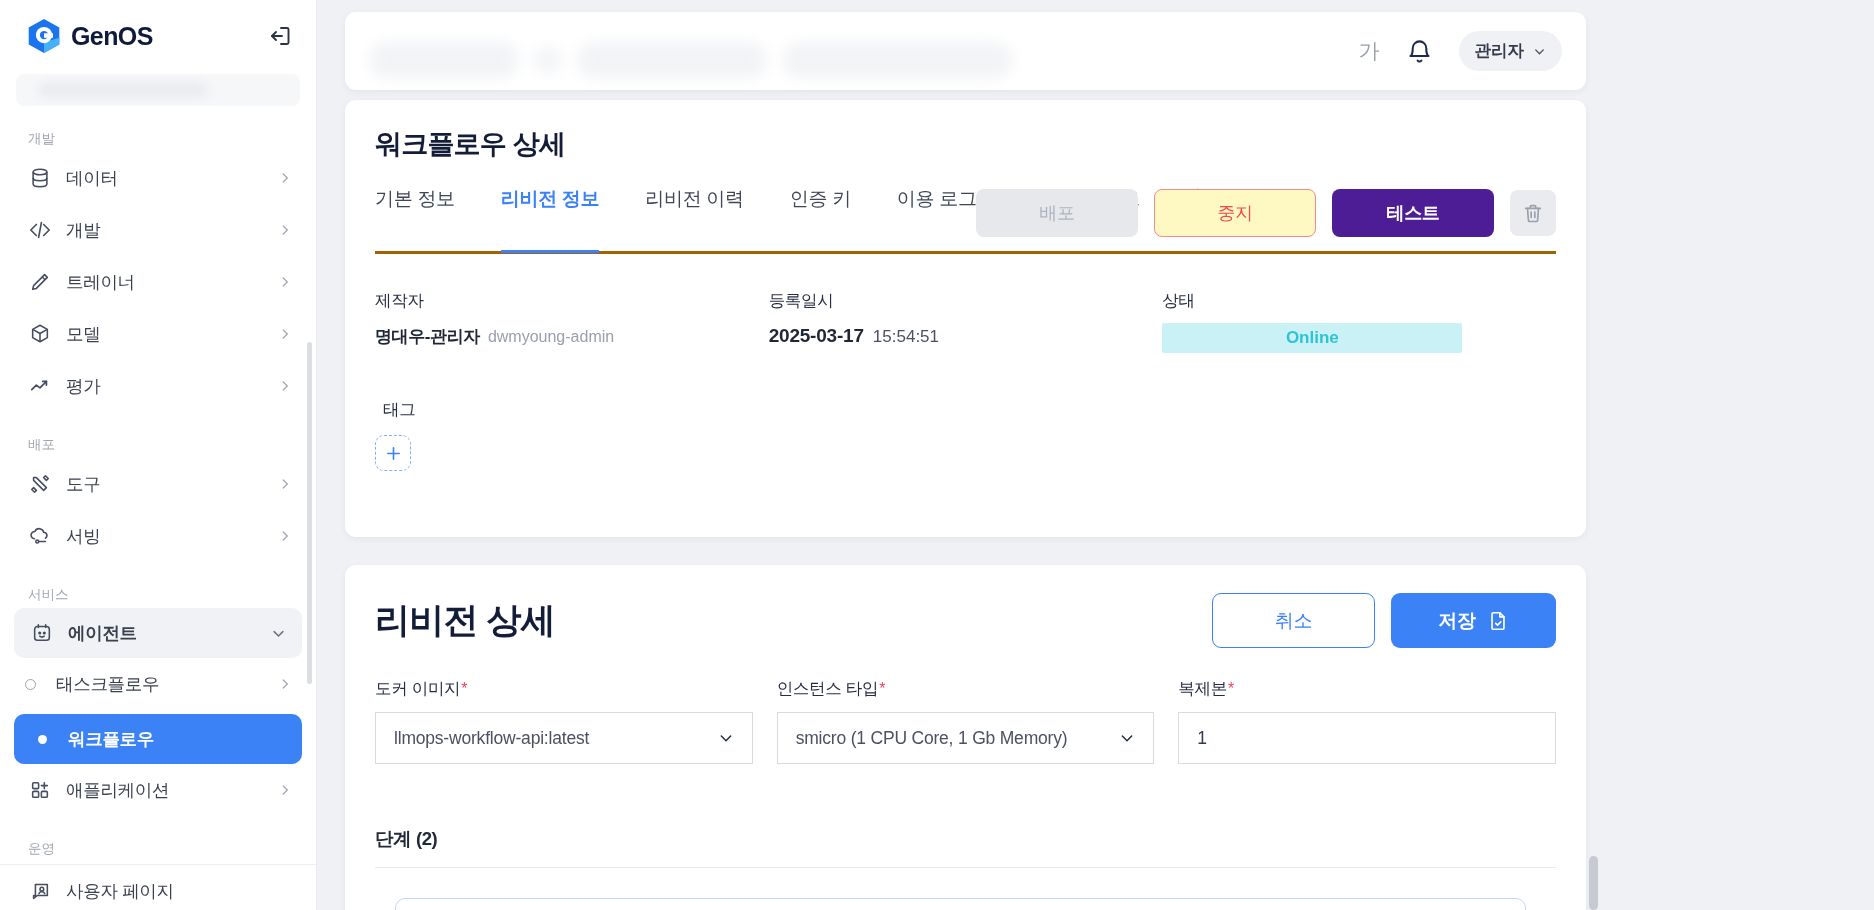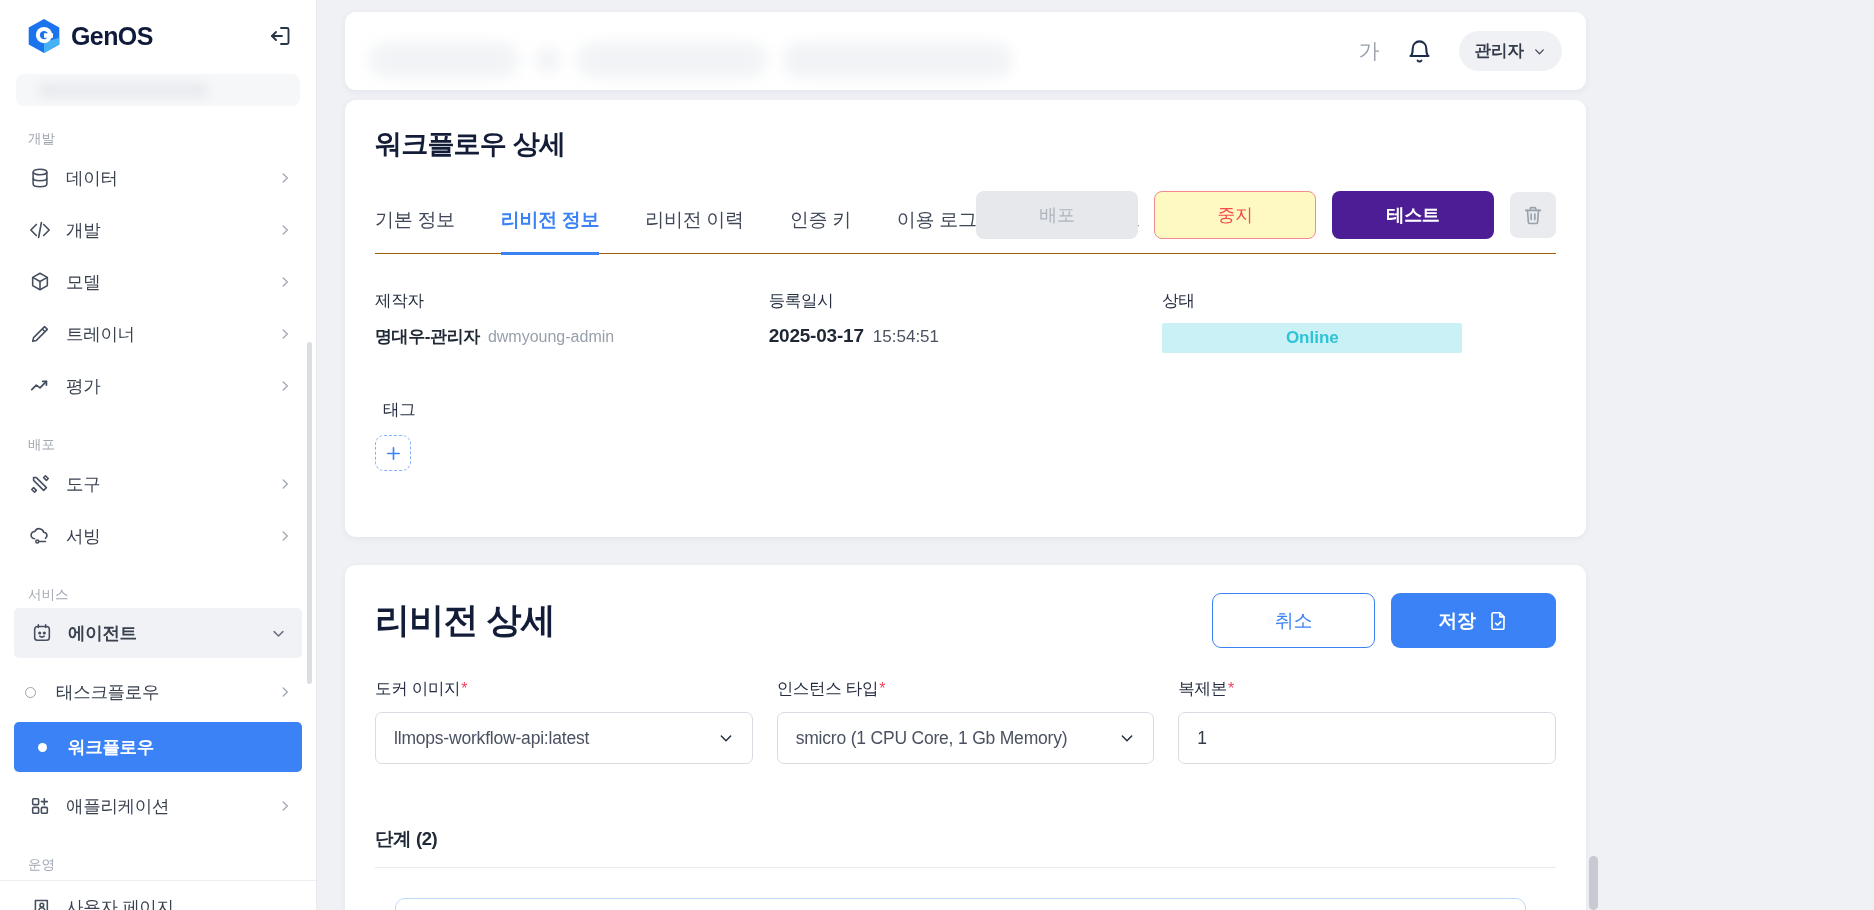--- a/index.html
+++ b/index.html
@@ -16,21 +16,21 @@
   .collapse-btn { margin-left:auto; width:28px; height:28px; display:flex; align-items:center; justify-content:center; cursor:pointer; }
 
   .blurred-item { margin:18px 16px 0; height:32px; border-radius:8px; background:#f6f7f9; position:relative; overflow:hidden; }
   .blurred-item .blob { position:absolute; top:9px; left:22px; width:170px; height:14px; border-radius:7px; background:#e3e6ea; filter:blur(5px); opacity:.7; }
 
   .section-label { margin:24px 0 4px 28px; font-size:13.5px; color:#9fa6b0; }
   .nav-item { height:52px; display:flex; align-items:center; padding:0 24px 0 28px; cursor:pointer; }
   .nav-item .nav-icon { width:24px; height:24px; display:flex; align-items:center; justify-content:center; margin-right:14px; flex-shrink:0; }
   .nav-item .nav-label { font-size:17.5px; font-weight:500; color:#39414f; letter-spacing:-0.3px; }
   .nav-item .chev { margin-left:auto; display:flex; }
-  .nav-item.pill { margin:4px 14px 8px; padding:0 16px 0 16px; height:50px; border-radius:5px; }
+  .nav-item.pill { margin:4px 14px 0; padding:0 16px 0 16px; height:50px; border-radius:10px; }
   .nav-item.expanded { background:#f1f2f5; }
   .nav-item.expanded .nav-label { font-weight:600; }
   .nav-item.sub { padding-left:18px; }
   .nav-item.active { background:#3b82f6; }
   .nav-item.active .nav-label { color:#fff; font-weight:700; }
   .ring { width:11px; height:11px; border:1.8px solid #9ca3af; border-radius:50%; }
   .dot { width:9px; height:9px; background:#fff; border-radius:50%; }
   .sidebar-divider { border-top:1px solid #eceef1; margin-top:6px; }
   .sidebar-scroll { position:absolute; right:4px; top:342px; width:5px; height:342px; border-radius:3px; background:#dbdee3; }
 
@@ -43,21 +43,21 @@
   .crumb-blur .b { height:36px; border-radius:18px; background:#e7eaef; }
   .topbar-right { margin-left:auto; display:flex; align-items:center; gap:26px; }
   .font-size-toggle { font-size:21px; color:#9aa1ad; cursor:pointer; }
   .bell { display:flex; cursor:pointer; }
   .user-pill { background:#f0f1f4; border-radius:20px; height:40px; padding:0 16px; display:flex; align-items:center; gap:9px; cursor:pointer; }
   .user-pill .name { font-size:16.5px; font-weight:600; color:#333b4a; }
 
   .main-card { margin-top:10px; height:437px; padding:26px 30px 0; position:relative; }
   .page-title { font-size:27px; font-weight:700; color:#141d38; letter-spacing:-0.8px; }
 
-  .tabs-row { margin-top:24px; display:flex; align-items:flex-end; border-bottom:1px solid #a16207; position:relative; height:68px; }
+  .tabs-row { margin-top:24px; display:flex; border-bottom:3px solid #a16207; position:relative; height:68px; }
   .tab { font-size:19px; color:#3f4757; padding-bottom:19px; margin-right:46px; border-bottom:3px solid transparent; margin-bottom:-2px; cursor:pointer; letter-spacing:-0.3px; white-space:nowrap; }
   .tab.active { color:#3b82f6; font-weight:600; border-bottom-color:#3b82f6; }
   .tab-more { padding-bottom:21px; margin-left:6px; cursor:pointer; display:flex; }
   .tab-actions { position:absolute; right:0; bottom:14px; display:flex; align-items:center; gap:16px; }
   .btn { border:none; border-radius:8px; font-family:inherit; display:flex; align-items:center; justify-content:center; cursor:pointer; font-size:18px; letter-spacing:-0.3px; }
   .btn-deploy { width:162px; height:48px; background:#e6e8ec; color:#aeb4be; cursor:default; }
   .btn-stop { width:162px; height:48px; background:#fef9c3; border:1.4px solid #f48b8b; color:#f4494e; }
   .btn-test { width:162px; height:48px; background:#4c1d95; color:#fff; font-weight:700; }
   .btn-trash { width:46px; height:46px; background:#e9ebee; border-radius:8px; display:flex; align-items:center; justify-content:center; cursor:default; border:none; }
 
@@ -75,21 +75,21 @@
   .revision-card { margin-top:28px; height:620px; padding:28px 30px; }
   .rev-header { display:flex; align-items:center; }
   .rev-title { font-size:35px; font-weight:700; color:#141d38; letter-spacing:-0.8px; }
   .rev-actions { margin-left:auto; display:flex; align-items:center; gap:16px; }
   .btn-cancel { width:163px; height:55px; background:#fff; border:1.5px solid #3b82f6; color:#3b82f6; border-radius:9px; font-size:19px; }
   .btn-save { width:165px; height:55px; background:#3b82f6; color:#fff; border-radius:9px; font-size:19px; font-weight:600; gap:11px; }
 
   .form-grid { display:grid; grid-template-columns:1fr 1fr 1fr; gap:24px; margin-top:30px; }
   .field-label { font-size:16.5px; font-weight:500; color:#242d40; letter-spacing:-0.3px; }
   .req { color:#f43f5e; margin-left:1px; }
-  .control { margin-top:12px; height:52px; border:1px solid #d8dce2; border-radius:7px; background:#fff; display:flex; align-items:center; padding:0 18px; font-size:17.5px; color:#4a5160; cursor:pointer; letter-spacing:-0.2px; }
+  .control { margin-top:12px; height:52px; border:1px solid #d8dce2; border-radius:0; background:#fff; display:flex; align-items:center; padding:0 18px; font-size:17.5px; color:#4a5160; cursor:pointer; letter-spacing:-0.2px; }
   .control .sel-chev { margin-left:auto; display:flex; }
   input.control { width:100%; cursor:text; font-family:inherit; outline:none; color:#333b4a; }
 
   .steps-heading { margin-top:62px; font-size:18.5px; font-weight:700; color:#202938; letter-spacing:-0.4px; }
   .steps-divider { margin-top:16px; border-top:1px solid #e7e9ee; }
   .step-card { margin:30px 30px 0 20px; border:1px solid #bcd9fb; border-radius:10px; height:120px; padding:22px 24px; display:flex; align-items:center; position:relative; }
 
   .page-scroll-thumb { position:absolute; right:2px; bottom:0; width:9px; height:54px; background:#c7cad0; border-radius:5px; }
 
   svg { display:block; }
@@ -154,41 +154,41 @@
       <span class="chev">
           <svg width="14" height="14" viewBox="0 0 24 24" fill="none" stroke="#a4aab4" stroke-width="2.4" stroke-linecap="round">
             <path d="M9 5l7 7-7 7"></path>
           </svg>
         </span>
     </div>
 
     <div class="nav-item">
       <span class="nav-icon">
         <svg width="22" height="22" viewBox="0 0 24 24" fill="none" stroke="#454e5e" stroke-width="1.7" stroke-linejoin="round">
+          <path d="M4 20l1-4L17 4l3 3-12 12z"></path>
+            <path d="M14.5 6.5l3 3"></path>
+        </svg>
+      </span>
+      <span class="nav-label">트레이너</span>
+      <span class="chev">
+          <svg width="14" height="14" viewBox="0 0 24 24" fill="none" stroke="#a4aab4" stroke-width="2.4" stroke-linecap="round">
+            <path d="M9 5l7 7-7 7"></path>
+          </svg>
+        </span>
+    </div>
+
+    <div class="nav-item">
+      <span class="nav-icon">
+        <svg width="22" height="22" viewBox="0 0 24 24" fill="none" stroke="#454e5e" stroke-width="1.7" stroke-linejoin="round">
           <path d="M12 2.5l8 4.5v9l-8 4.5-8-4.5V7z"></path>
             <path d="M4 7l8 4.5L20 7"></path>
             <path d="M12 11.5V20.5"></path>
         </svg>
       </span>
       <span class="nav-label">모델</span>
-      <span class="chev">
-          <svg width="14" height="14" viewBox="0 0 24 24" fill="none" stroke="#a4aab4" stroke-width="2.4" stroke-linecap="round">
-            <path d="M9 5l7 7-7 7"></path>
-          </svg>
-        </span>
-    </div>
-
-    <div class="nav-item">
-      <span class="nav-icon">
-        <svg width="22" height="22" viewBox="0 0 24 24" fill="none" stroke="#454e5e" stroke-width="1.7" stroke-linejoin="round">
-          <path d="M4 20l1-4L17 4l3 3-12 12z"></path>
-            <path d="M14.5 6.5l3 3"></path>
-        </svg>
-      </span>
-      <span class="nav-label">트레이너</span>
       <span class="chev">
           <svg width="14" height="14" viewBox="0 0 24 24" fill="none" stroke="#a4aab4" stroke-width="2.4" stroke-linecap="round">
             <path d="M9 5l7 7-7 7"></path>
           </svg>
         </span>
     </div>
 
     <div class="nav-item">
       <span class="nav-icon">
         <svg width="22" height="22" viewBox="0 0 24 24" fill="none" stroke="#454e5e" stroke-width="1.9" stroke-linecap="round" stroke-linejoin="round">

